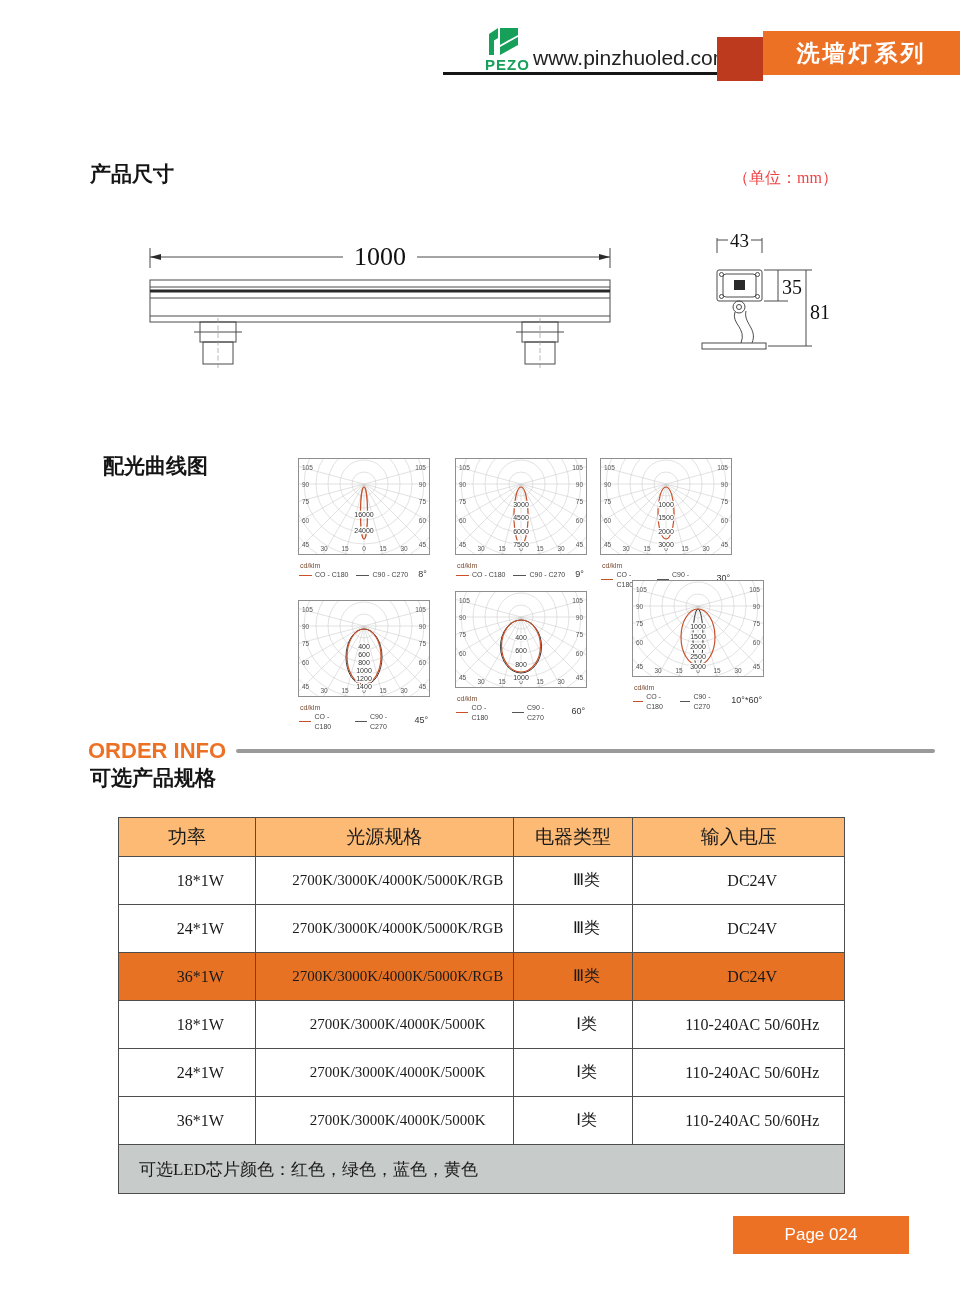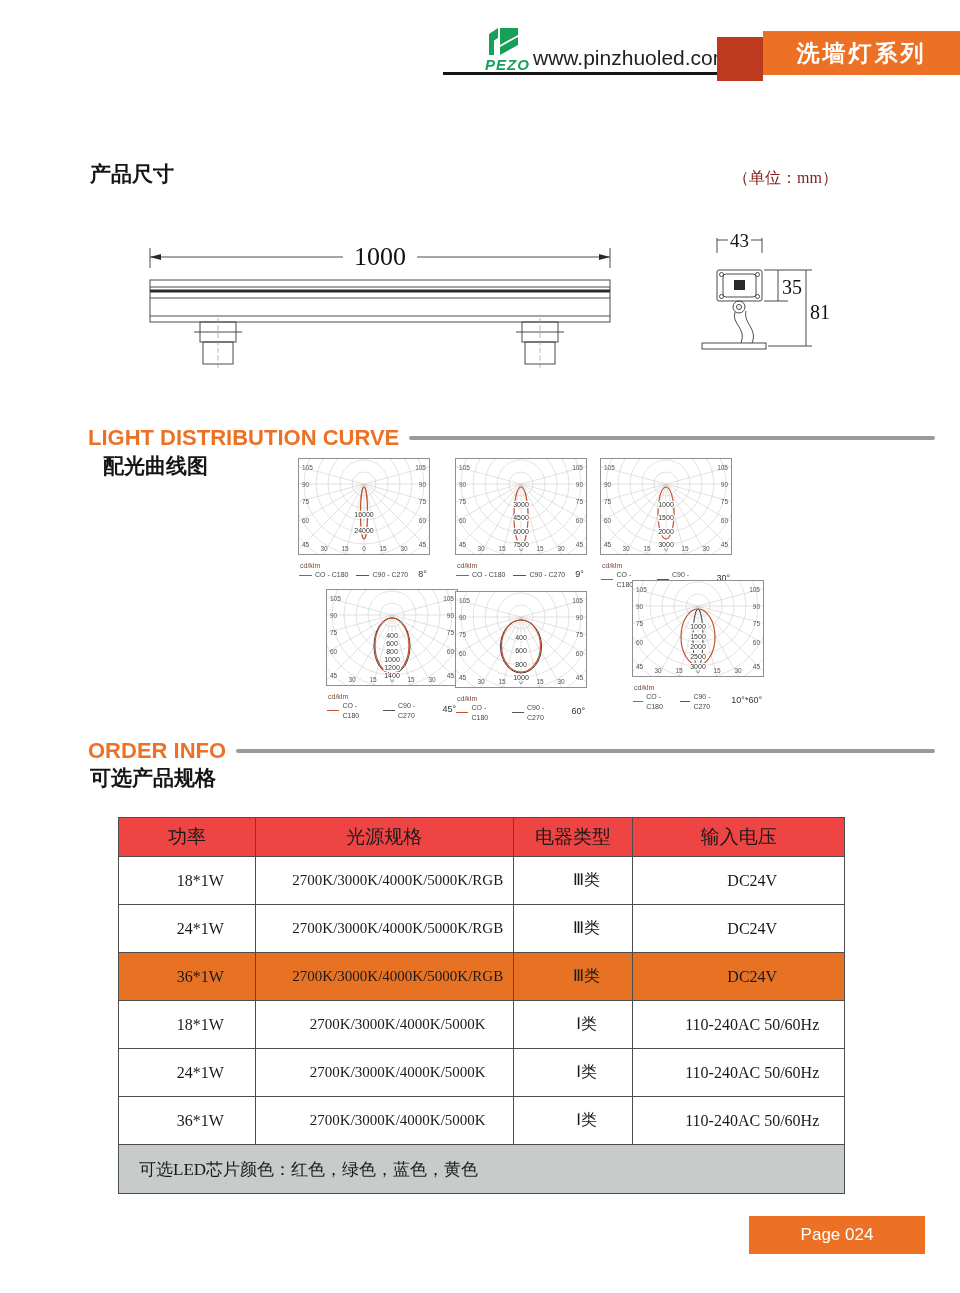--- a/index.html
+++ b/index.html
@@ -2,34 +2,34 @@
 <html><head>
 <meta charset="utf-8">
 <style>
   html,body{margin:0;padding:0;background:#fff;}
   .page{position:relative;width:960px;height:1293px;background:#fff;overflow:hidden;
         font-family:"Liberation Sans",sans-serif;color:#111;}
 
   
   .logo-glyph{position:absolute;left:487px;top:26px;}
   .logo-text{position:absolute;left:485px;top:56px;font-size:15px;font-weight:bold;
-             letter-spacing:1px;color:#17a05a;font-style:italic;}
+             letter-spacing:1px;color:#17a05a;}
   .website{position:absolute;left:533px;top:46px;font-size:21px;color:#222;}
   .header-line{position:absolute;left:443px;top:72px;width:274px;height:3px;background:#151515;}
   .banner-red{position:absolute;left:717px;top:37px;width:46px;height:44px;background:#bd3a1f;}
   .banner{position:absolute;left:763px;top:31px;width:197px;height:44px;background:#ed7124;
           display:flex;align-items:center;justify-content:center;}
   .banner-label{color:#fff;font-size:23px;font-weight:bold;letter-spacing:3px;}
 
   
   .sec-head{position:absolute;left:88px;right:25px;display:flex;align-items:center;gap:10px;}
   .sec-title{font-size:22px;font-weight:bold;color:#ed7124;white-space:nowrap;}
   .sec-rule{flex:1;height:4px;background:#9a9a9a;border-radius:2px;}
   .sec-sub{position:absolute;left:90px;font-size:21px;font-weight:bold;color:#151515;}
-  .unit-note{position:absolute;left:733px;top:168px;font-size:16px;color:#7f1d1d;
+  .unit-note{position:absolute;left:733px;top:168px;font-size:16px;color:#ef4444;
              font-family:"Liberation Serif",serif;}
 
   
   .draw line,.draw rect,.draw circle,.draw path{stroke:#4a4a4a;stroke-width:1;fill:none;}
   .draw .fillk{fill:#2a2a2a;stroke:none;}
   .draw .cl{stroke:#999;stroke-width:0.7;stroke-dasharray:5,2.5;}
   .draw text.dim{font-family:"Liberation Serif",serif;fill:#111;stroke:none;}
 
   
   .plots-wrap{position:absolute;left:298px;top:458px;width:440px;height:268px;}
@@ -45,30 +45,30 @@
   .plot-legend .lrow{display:flex;align-items:center;}
   .plot-legend .dash{display:inline-block;width:13px;height:0;border-top:1.3px solid;margin:0 3px 0 1px;}
   .plot-legend .d-o{border-color:#c8502a;}
   .plot-legend .d-k{border-color:#555;}
   .plot-legend .angle{font-size:9px;color:#333;margin-left:10px;margin-top:-3px;}
 
   
   .order-table{position:absolute;left:118px;top:817px;width:727px;border-collapse:collapse;
                font-family:"Liberation Serif",serif;color:#1a1a1a;}
   .order-table td{border:1px solid #4d4d4d;text-align:center;vertical-align:middle;}
-  .order-table tr.head td{background:#ef4444;font-size:19px;height:36px;}
+  .order-table tr.head td{background:#fdba74;font-size:19px;height:36px;}
   .order-table tr.row td{height:45px;font-size:16px;padding-left:28px;}
   .order-table tr.row td.src{font-size:15px;}
   .order-table tr.highlight td{background:#e87223;}
   .order-table tr.note td{background:#c7cbc9;text-align:left;padding-left:20px;
                           font-size:17px;height:46px;}
 
   
   .footer-badge{position:absolute;left:733px;top:1216px;width:176px;height:38px;background:#ed7124;
-                color:#fff;font-size:17px;display:flex;align-items:center;justify-content:center;margin-left:16px;}
+                color:#fff;font-size:17px;display:flex;align-items:center;justify-content:center;}
 </style>
 </head>
 <body>
 
 <div class="page">
 
   <svg class="logo-glyph" width="34" height="31" viewBox="0 0 34 31">
     <path d="M2,29 L2,8 L11,2 L11,12 L7,14.5 L7,29 Z" fill="#17a05a"></path>
     <path d="M13,2 L31,2 L31,9 L20,15 L13,19 Z" fill="#17a05a"></path>
     <path d="M13,21 L31,11 L31,19 L13,29 Z" fill="#17a05a"></path>
@@ -131,24 +131,20 @@
     <rect x="12" y="117" width="64" height="6"></rect>
     <line x1="74" y1="44" x2="122" y2="44"></line>
     <line x1="74" y1="75" x2="98" y2="75"></line>
     <line x1="78" y1="120" x2="122" y2="120"></line>
     <line x1="88" y1="44" x2="88" y2="75"></line>
     <line x1="116" y1="44" x2="116" y2="120"></line>
     <text class="dim" x="92" y="68" font-size="20">35</text>
     <text class="dim" x="120" y="93" font-size="20">81</text>
   </svg>
 
-  <div class="sec-head" style="top:425px;">
-    <span class="sec-title">LIGHT DISTRIBUTION CURVE</span>
-    <span class="sec-rule"></span>
-  </div>
   <div class="sec-sub" style="top:452px;margin-left:13px;">配光曲线图</div>
 
   <div class="plots-wrap">
       <div class="plot" style="left: 0px; top: 0px;">
         <svg width="130" height="95" class="plot-box">
           <circle cx="65" cy="25" r="12" class="grid"></circle>
           <circle cx="65" cy="25" r="24" class="grid"></circle>
           <circle cx="65" cy="25" r="36" class="grid"></circle>
           <circle cx="65" cy="25" r="48" class="grid"></circle>
           <circle cx="65" cy="25" r="60" class="grid"></circle>
@@ -304,21 +300,21 @@
           <div class="cd">cd/klm</div>
           <div class="lrow">
             <span class="dash d-o"></span>
             <span class="lname">CO - C180</span>
             <span class="dash d-k" style="margin-left:8px"></span>
             <span class="lname">C90 - C270</span>
             <span class="angle">30°</span>
           </div>
         </div>
       </div>
-      <div class="plot" style="left: 0px; top: 131px; margin-left: 28px;">
+      <div class="plot" style="left: 0px; top: 142px;">
         <svg width="130" height="95" class="plot-box">
           <circle cx="65" cy="25" r="12" class="grid"></circle>
           <circle cx="65" cy="25" r="24" class="grid"></circle>
           <circle cx="65" cy="25" r="36" class="grid"></circle>
           <circle cx="65" cy="25" r="48" class="grid"></circle>
           <circle cx="65" cy="25" r="60" class="grid"></circle>
           <circle cx="65" cy="25" r="72" class="grid"></circle>
           <circle cx="65" cy="25" r="84" class="grid"></circle>
           <line x1="65" y1="25" x2="-50.9110991546882" y2="-6.058285412302503" class="grid"></line>
           <line x1="65" y1="25" x2="-55" y2="25.000000000000007" class="grid"></line>

